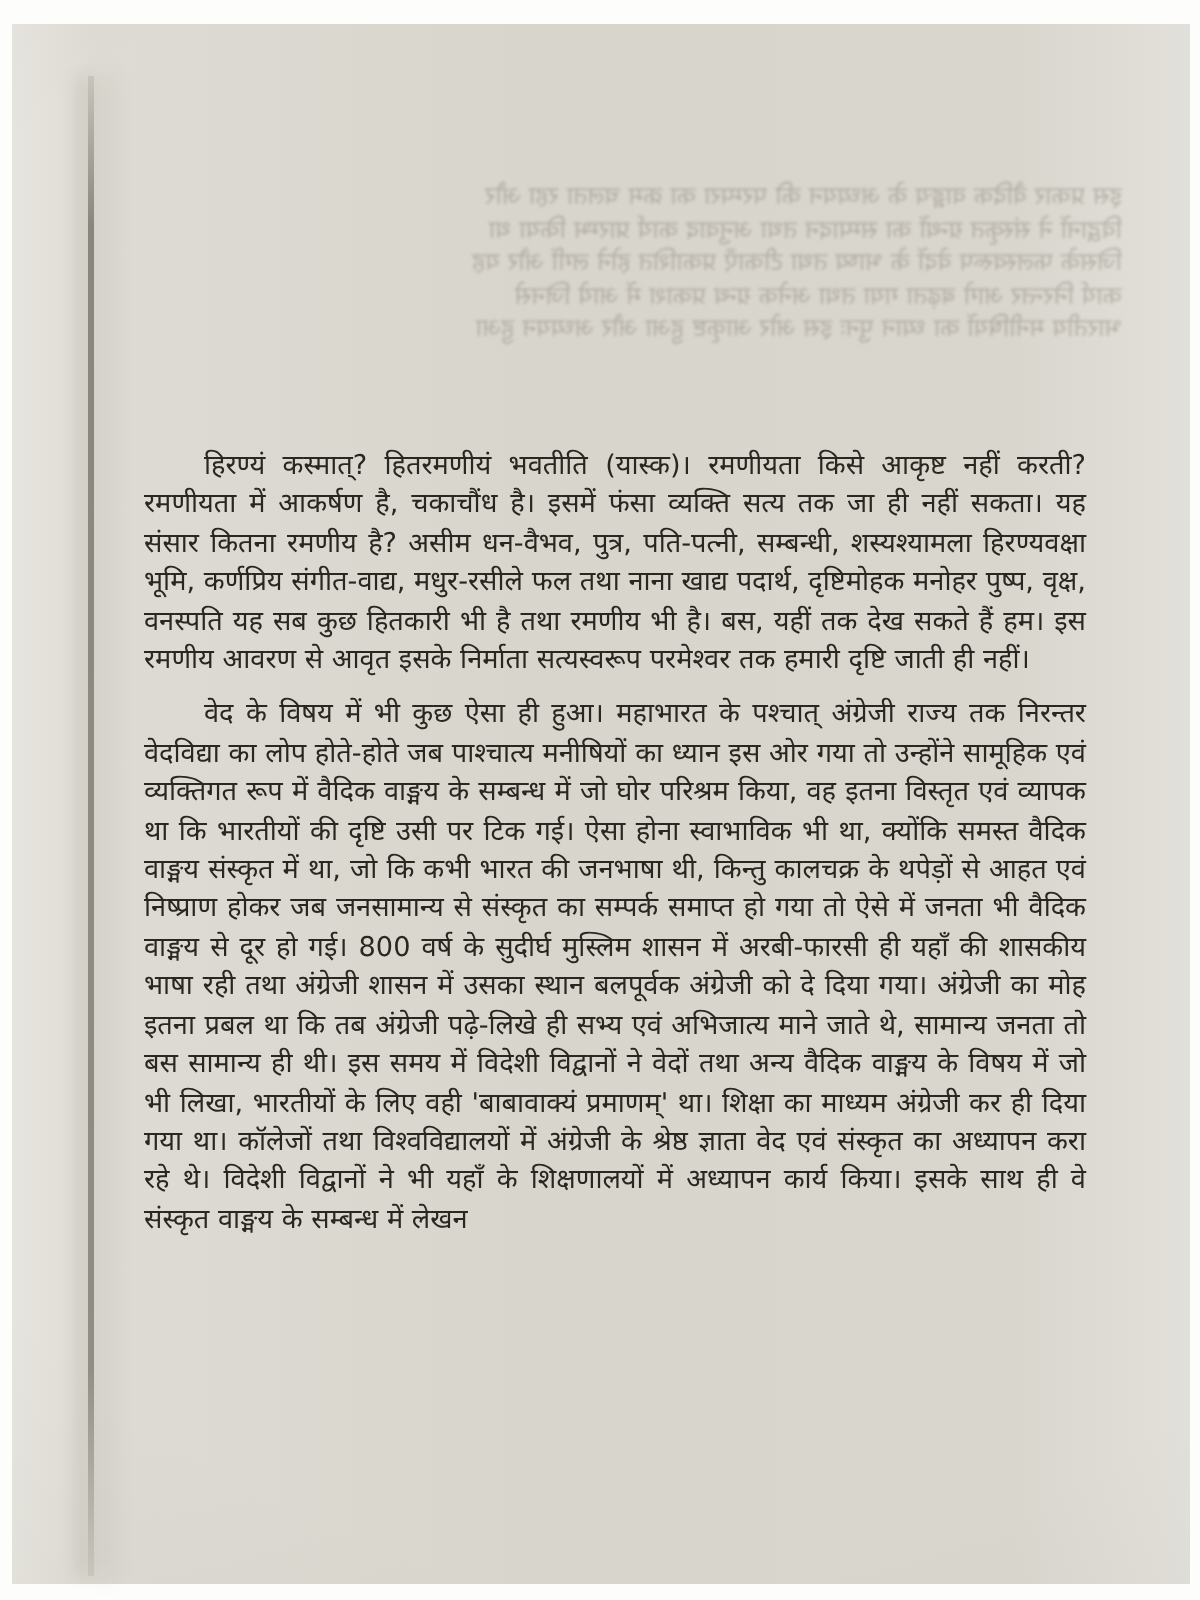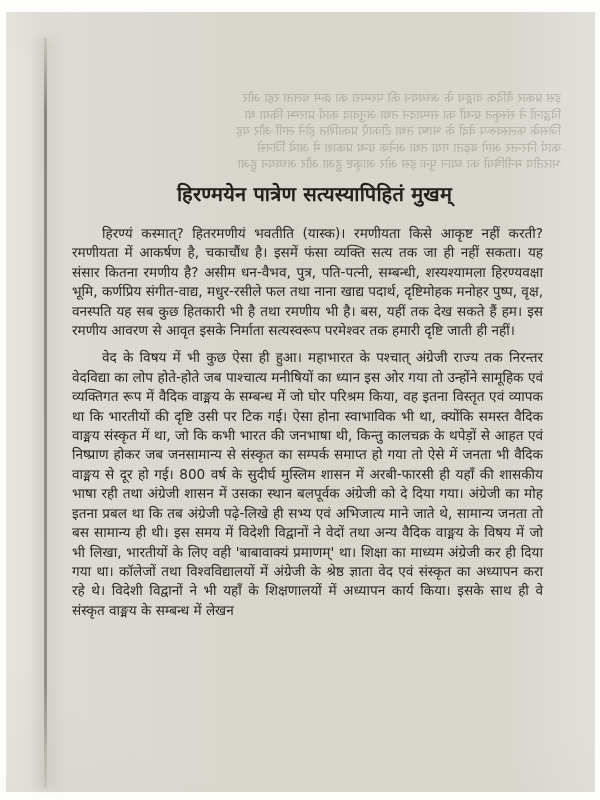--- a/index.html
+++ b/index.html
@@ -74,21 +74,20 @@
     <div class="gutter"></div>
 
     <div class="bleed">
       <div>इस प्रकार वैदिक वाङ्मय के अध्ययन की परम्परा का क्रम चलता रहा और</div>
       <div>विद्वानों ने संस्कृत ग्रन्थों का सम्पादन तथा अनुवाद कार्य प्रारम्भ किया था</div>
       <div>जिसके फलस्वरूप वेदों के भाष्य तथा टीकाएँ प्रकाशित होने लगीं और यह</div>
       <div>कार्य निरन्तर आगे बढ़ता गया तथा अनेक ग्रन्थ प्रकाश में आये जिनसे</div>
       <div>भारतीय मनीषियों का ध्यान पुनः इस ओर आकृष्ट हुआ और अध्ययन हुआ</div>
     </div>
 
-    <h1 class="heading">हिरण्मयेन पात्रेण सत्यस्यापिहितं मुखम्</h1>
 
     <div class="bodytext">
       <p>हिरण्यं कस्मात्? हितरमणीयं भवतीति (यास्क)। रमणीयता किसे आकृष्ट नहीं करती? रमणीयता में आकर्षण है, चकाचौंध है। इसमें फंसा व्यक्ति सत्य तक जा ही नहीं सकता। यह संसार कितना रमणीय है? असीम धन-वैभव, पुत्र, पति-पत्नी, सम्बन्धी, शस्यश्यामला हिरण्यवक्षा भूमि, कर्णप्रिय संगीत-वाद्य, मधुर-रसीले फल तथा नाना खाद्य पदार्थ, दृष्टिमोहक मनोहर पुष्प, वृक्ष, वनस्पति यह सब कुछ हितकारी भी है तथा रमणीय भी है। बस, यहीं तक देख सकते हैं हम। इस रमणीय आवरण से आवृत इसके निर्माता सत्यस्वरूप परमेश्वर तक हमारी दृष्टि जाती ही नहीं।</p>
       <p>वेद के विषय में भी कुछ ऐसा ही हुआ। महाभारत के पश्चात् अंग्रेजी राज्य तक निरन्तर वेदविद्या का लोप होते-होते जब पाश्चात्य मनीषियों का ध्यान इस ओर गया तो उन्होंने सामूहिक एवं व्यक्तिगत रूप में वैदिक वाङ्मय के सम्बन्ध में जो घोर परिश्रम किया, वह इतना विस्तृत एवं व्यापक था कि भारतीयों की दृष्टि उसी पर टिक गई। ऐसा होना स्वाभाविक भी था, क्योंकि समस्त वैदिक वाङ्मय संस्कृत में था, जो कि कभी भारत की जनभाषा थी, किन्तु कालचक्र के थपेड़ों से आहत एवं निष्प्राण होकर जब जनसामान्य से संस्कृत का सम्पर्क समाप्त हो गया तो ऐसे में जनता भी वैदिक वाङ्मय से दूर हो गई। 800 वर्ष के सुदीर्घ मुस्लिम शासन में अरबी-फारसी ही यहाँ की शासकीय भाषा रही तथा अंग्रेजी शासन में उसका स्थान बलपूर्वक अंग्रेजी को दे दिया गया। अंग्रेजी का मोह इतना प्रबल था कि तब अंग्रेजी पढ़े-लिखे ही सभ्य एवं अभिजात्य माने जाते थे, सामान्य जनता तो बस सामान्य ही थी। इस समय में विदेशी विद्वानों ने वेदों तथा अन्य वैदिक वाङ्मय के विषय में जो भी लिखा, भारतीयों के लिए वही 'बाबावाक्यं प्रमाणम्' था। शिक्षा का माध्यम अंग्रेजी कर ही दिया गया था। कॉलेजों तथा विश्वविद्यालयों में अंग्रेजी के श्रेष्ठ ज्ञाता वेद एवं संस्कृत का अध्यापन करा रहे थे। विदेशी विद्वानों ने भी यहाँ के शिक्षणालयों में अध्यापन कार्य किया। इसके साथ ही वे संस्कृत वाङ्मय के सम्बन्ध में लेखन</p>
     </div>
 
   </div>
 </div>
 
 </body></html>

